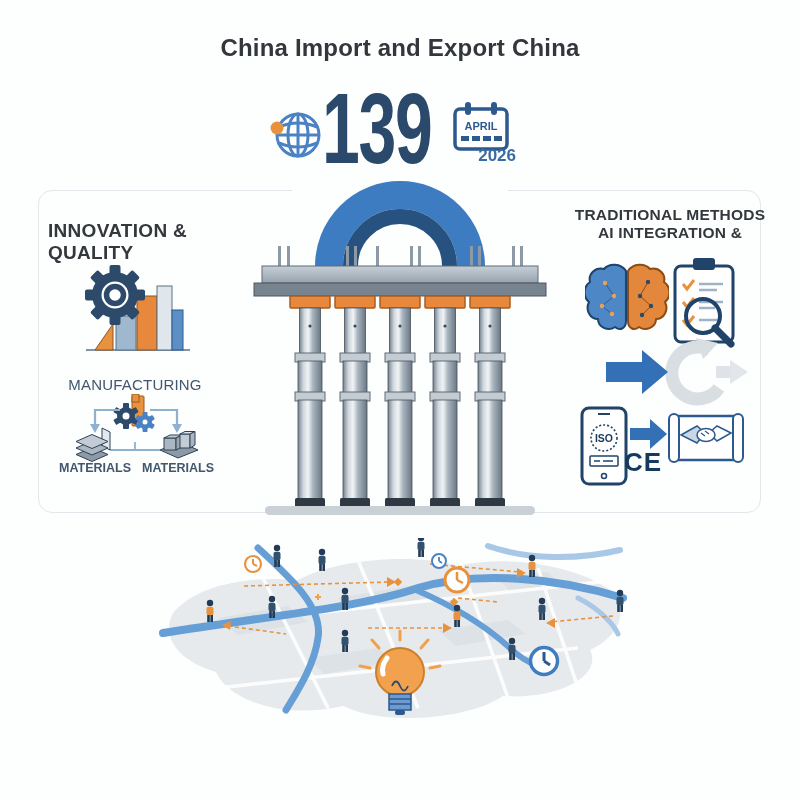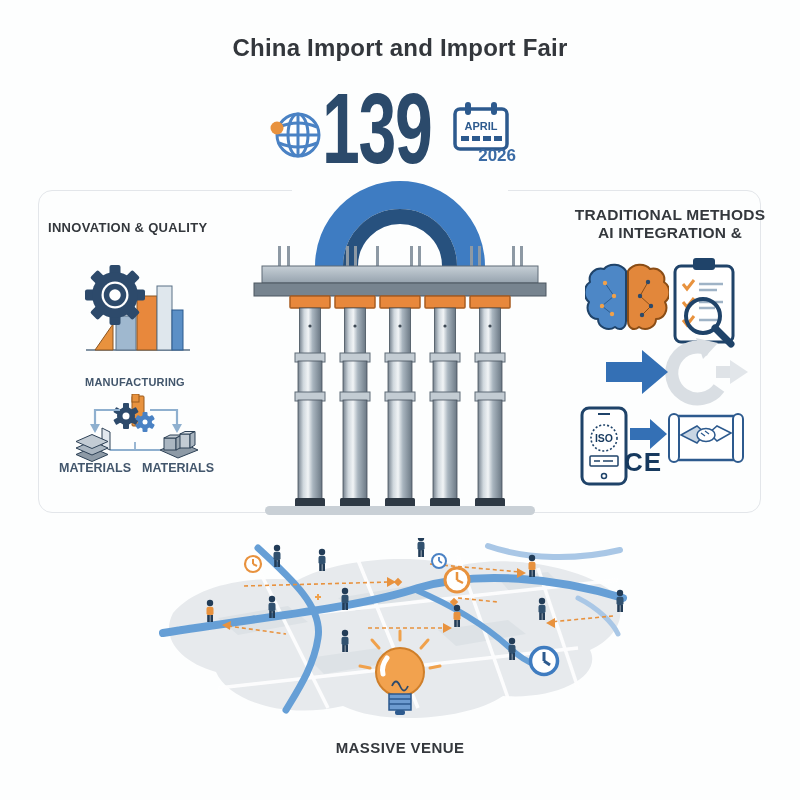--- a/index.html
+++ b/index.html
@@ -5,36 +5,36 @@
   html,body{margin:0;padding:0;background:#fff;}
   .canvas{position:relative;width:800px;height:800px;background:#fdfefe;overflow:hidden;
           font-family:"Liberation Sans",sans-serif;color:#34383d;}
   .abs{position:absolute;}
   .title{top:34px;left:0;width:800px;text-align:center;font-size:24px;font-weight:700;
          color:#33373c;letter-spacing:.2px;}
   .edition-number{left:322px;top:86px;font-size:100px;line-height:.85;font-weight:700;
          color:#2b4a6b;transform:scaleX(.68);transform-origin:left top;letter-spacing:-2px;}
   .year{left:446px;top:146px;width:70px;text-align:right;font-size:17px;font-weight:700;color:#3a6ba5;}
   .card{left:38px;top:190px;width:721px;height:321px;border:1.5px solid #e3e6ea;border-radius:14px;}
-  .lp-heading{left:48px;top:220px;width:230px;font-size:13px;font-weight:700;color:#34383d;letter-spacing:.3px;}
-  .manufacturing{left:55px;top:376px;width:160px;text-align:center;font-size:11px;font-weight:700;color:#42566c;letter-spacing:.2px;}
+  .lp-heading{left:48px;top:220px;width:230px;font-size:19px;font-weight:700;color:#34383d;letter-spacing:.3px;}
+  .manufacturing{left:55px;top:376px;width:160px;text-align:center;font-size:15px;font-weight:400;color:#42566c;letter-spacing:.2px;}
   .mat-l{left:55px;top:461px;width:80px;text-align:center;font-size:12.5px;font-weight:700;color:#42566c;}
   .mat-r{left:138px;top:461px;width:80px;text-align:center;font-size:12.5px;font-weight:700;color:#42566c;}
   .rp-heading{left:572px;top:206px;width:196px;text-align:center;font-size:15.5px;font-weight:700;
               color:#34383d;line-height:18px;letter-spacing:.2px;}
   .ce{left:624px;top:447px;font-size:26px;font-weight:700;color:#16395e;letter-spacing:1px;}
   .footer{top:739px;left:0;width:800px;text-align:center;font-size:15px;font-weight:700;
           color:#34383d;letter-spacing:.4px;}
 </style>
 </head>
 <body>
 
 <div class="canvas">
 
-  <div class="abs title">China Import and Import Fair</div>
+  <div class="abs title">China Import and Export China</div>
 
   <svg class="abs" style="left:270px;top:106px" width="56" height="58" viewBox="0 0 56 58">
     <g fill="none" stroke="#4a82c4" stroke-width="3">
       <circle cx="28" cy="29" r="21" fill="#fff"></circle>
       <ellipse cx="28" cy="29" rx="10" ry="21"></ellipse>
       <line x1="28" y1="8" x2="28" y2="50"></line>
       <path d="M9,21 Q28,13 47,21"></path>
       <path d="M9,37 Q28,45 47,37"></path>
       <line x1="7" y1="29" x2="49" y2="29"></line>
     </g>
@@ -392,15 +392,14 @@
       </g>
       <circle cx="242" cy="134" r="24" fill="#f2a24e" stroke="#cf7f2a" stroke-width="2"></circle>
       <path d="M229,120 q-6,8 -4,16" stroke="#fff" stroke-width="5" stroke-linecap="round" fill="none"></path>
       <path d="M234,148 q4,-9 8,0 q4,9 8,0" stroke="#2d4a6b" stroke-width="1.8" fill="none"></path>
       <rect x="231" y="156" width="22" height="16" fill="#6d9bd0" stroke="#2d5a8e" stroke-width="1.5"></rect>
       <path d="M231,161 h22 M231,166 h22" stroke="#2d5a8e" stroke-width="1.5"></path>
       <rect x="237" y="172" width="10" height="5" rx="2" fill="#2d5a8e"></rect>
     </g>
   </svg>
 
-  <div class="abs footer">MASSIVE VENUE</div>
 
 </div>
 
 </body></html>

